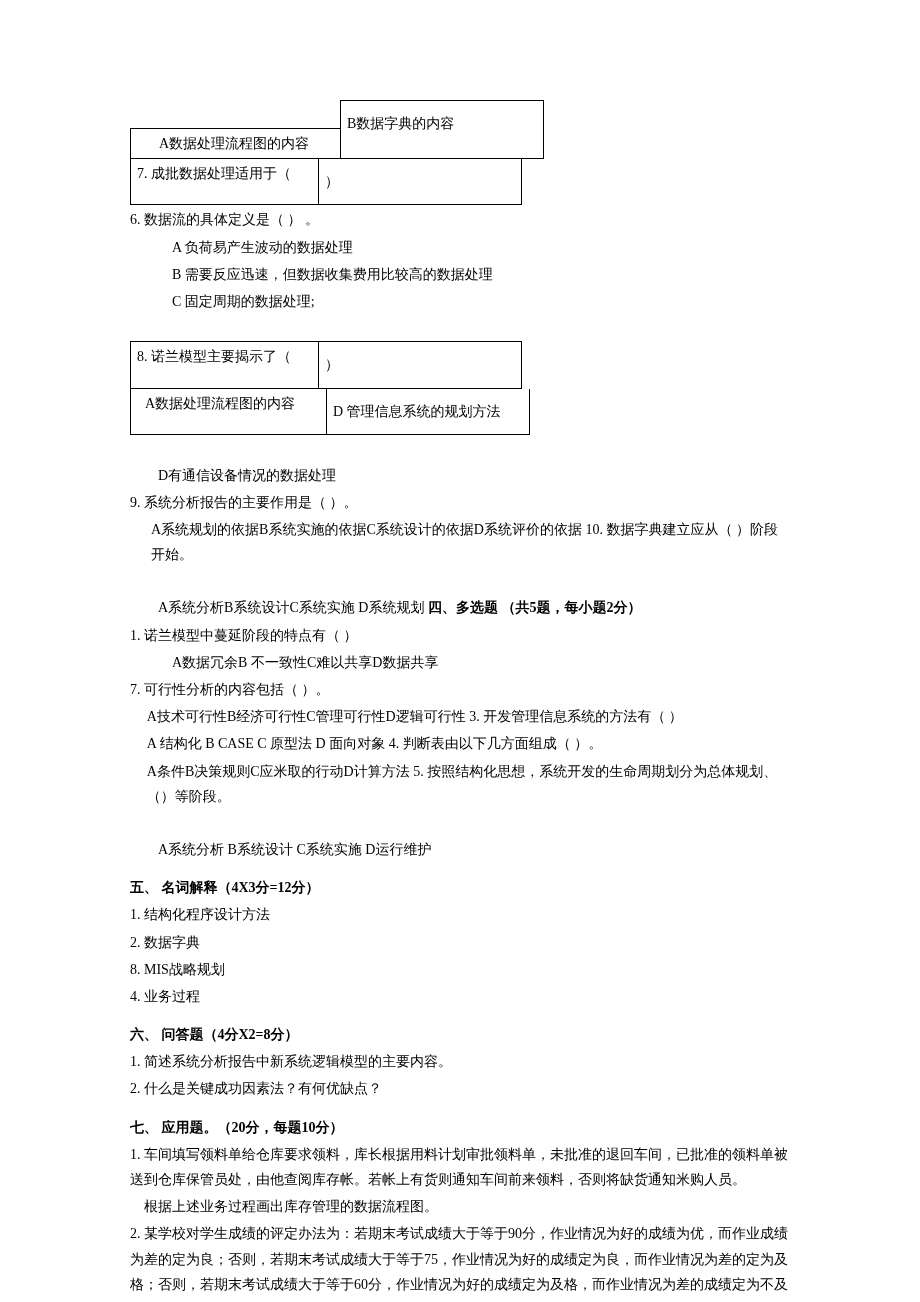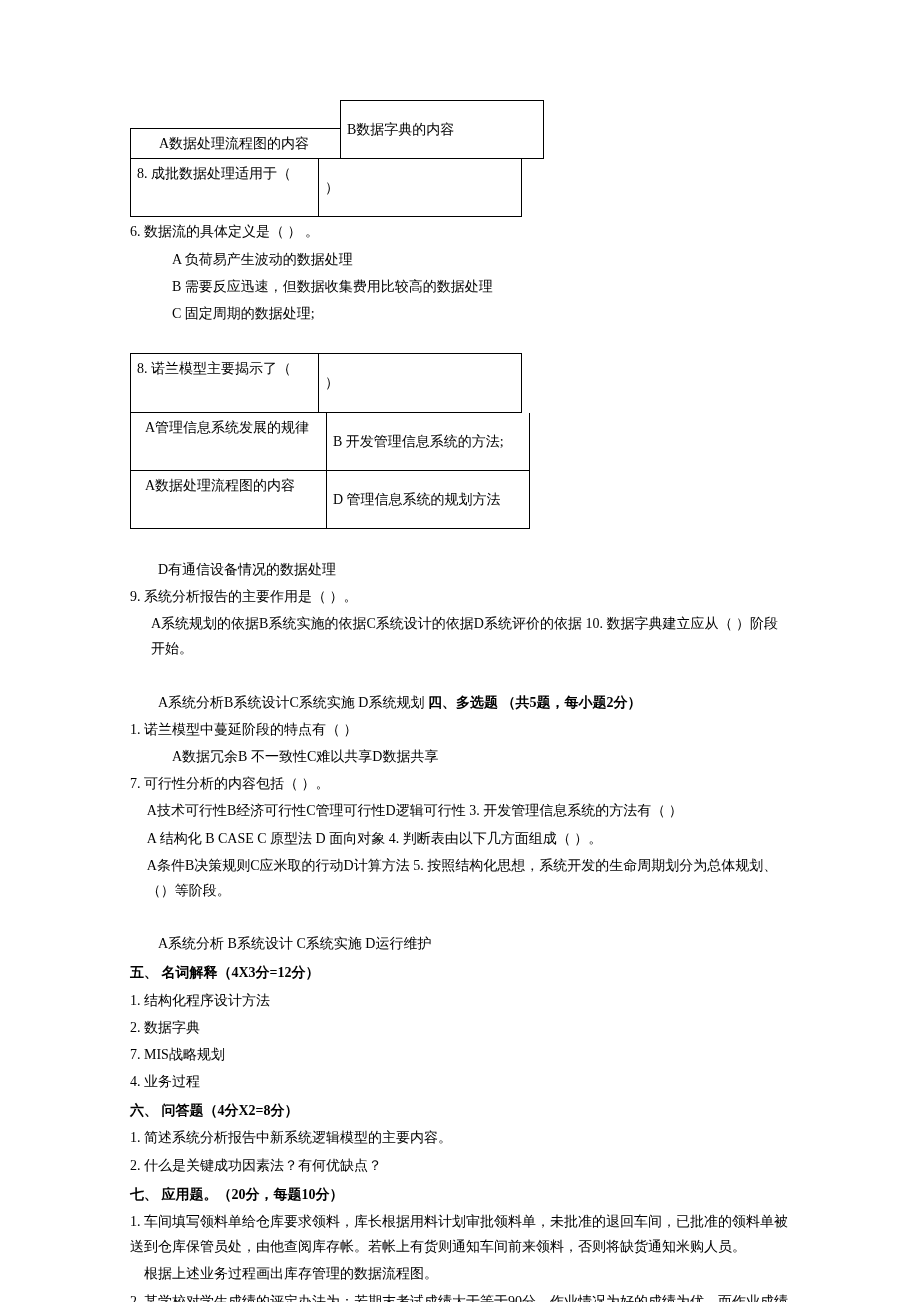--- a/index.html
+++ b/index.html
@@ -20,66 +20,62 @@
       display: flex;
     }
     .t1-cell-l {
       border: 1px solid #000;
       border-right: none;
       padding: 2px 6px;
       width: 175px;
     }
     .t1-cell-r {
       border: 1px solid #000;
-      padding: 16px 6px;
+      padding: 10px 6px;
       width: 190px;
     }
     .t1-row + .t1-row .t1-cell-l,
     .t1-row + .t1-row .t1-cell-r {
       border-top: none;
     }
     .indent1 { padding-left: 2em; margin-top: 28px; }
     .indent2 { padding-left: 3em; }
     .bold { font-weight: bold; }
-    .section-head { font-weight: bold; margin-top: 4px; }
+    .section-head { font-weight: bold; margin-top: 13px; }
     p { margin: 2px 0; }
   </style>
 </head>
 <body>
 
 
 
 <div class="table1-wrap">
   <div class="t1-row">
     <div class="t1-cell-l indent1">A数据处理流程图的内容</div>
     <div class="t1-cell-r">B数据字典的内容</div>
   </div>
   <div class="t1-row">
   </div>
   <div class="t1-row">
-    <div class="t1-cell-l">8.  成批数据处理适用于（</div>
+    <div class="t1-cell-l">7.  成批数据处理适用于（</div>
     <div class="t1-cell-r">）</div>
   </div>
 </div>
 
 <p>6.  数据流的具体定义是（ ） 。</p>
 <p class="indent2">A 负荷易产生波动的数据处理</p>
 <p class="indent2">B 需要反应迅速，但数据收集费用比较高的数据处理</p>
 <p class="indent2">C 固定周期的数据处理;</p>
 
 <br>
 
 <div class="table1-wrap">
   <div class="t1-row">
     <div class="t1-cell-l">8.  诺兰模型主要揭示了（</div>
     <div class="t1-cell-r">）</div>
-  </div>
-  <div class="t1-row">
-    <div class="t1-cell-l" style="padding-left:14px">A管理信息系统发展的规律</div>
-    <div class="t1-cell-r">B 开发管理信息系统的方法;</div>
   </div>
   <div class="t1-row">
     <div class="t1-cell-l" style="padding-left:14px">A数据处理流程图的内容</div>
     <div class="t1-cell-r">D 管理信息系统的规划方法</div>
   </div>
 </div>
 
 <p class="indent1">D有通信设备情况的数据处理</p>
 <p>9.  系统分析报告的主要作用是（ ）。</p>
 <p style="padding-left:1.5em; text-indent:0;">A系统规划的依据B系统实施的依据C系统设计的依据D系统评价的依据 10.  数据字典建立应从（  ）阶段开始。</p>
@@ -92,21 +88,21 @@
 <p class="indent2">A数据冗余B 不一致性C难以共享D数据共享</p>
 <p>7.  可行性分析的内容包括（       ）。</p>
 <p style="padding-left:1.2em">A技术可行性B经济可行性C管理可行性D逻辑可行性 3.  开发管理信息系统的方法有（ ）</p>
 <p style="padding-left:1.2em">A 结构化 B CASE C 原型法 D 面向对象 4.  判断表由以下几方面组成（  ）。</p>
 <p style="padding-left:1.2em">A条件B决策规则C应米取的行动D计算方法 5.  按照结构化思想，系统开发的生命周期划分为总体规划、（）等阶段。</p>
 <p class="indent1">A系统分析 B系统设计       C系统实施     D运行维护</p>
 
 <p class="section-head">五、 名词解释（4X3分=12分）</p>
 <p>1.  结构化程序设计方法</p>
 <p>2.  数据字典</p>
-<p>7.  MIS战略规划</p>
+<p>8.  MIS战略规划</p>
 <p>4.  业务过程</p>
 
 <p class="section-head">六、 问答题（4分X2=8分）</p>
 <p>1.  简述系统分析报告中新系统逻辑模型的主要内容。</p>
 <p>2.  什么是关键成功因素法？有何优缺点？</p>
 
 <p class="section-head">七、 应用题。（20分，每题10分）</p>
 <p>1.  车间填写领料单给仓库要求领料，库长根据用料计划审批领料单，未批准的退回车间，已批准的领料单被送到仓库保管员处，由他查阅库存帐。若帐上有货则通知车间前来领料，否则将缺货通知米购人员。</p>
 <p style="padding-left:1em">根据上述业务过程画出库存管理的数据流程图。</p>
 <p>2.  某学校对学生成绩的评定办法为：若期末考试成绩大于等于90分，作业情况为好的成绩为优，而作业成绩为差的定为良；否则，若期末考试成绩大于等于75，作业情况为好的成绩定为良，而作业情况为差的定为及格；否则，若期末考试成绩大于等于60分，作业情况为好的成绩定为及格，而作业情况为差的成绩定为不及格，期末考试成绩低于60分，成绩定为不及格。上述功能请用决策树和决策表表示。</p>

